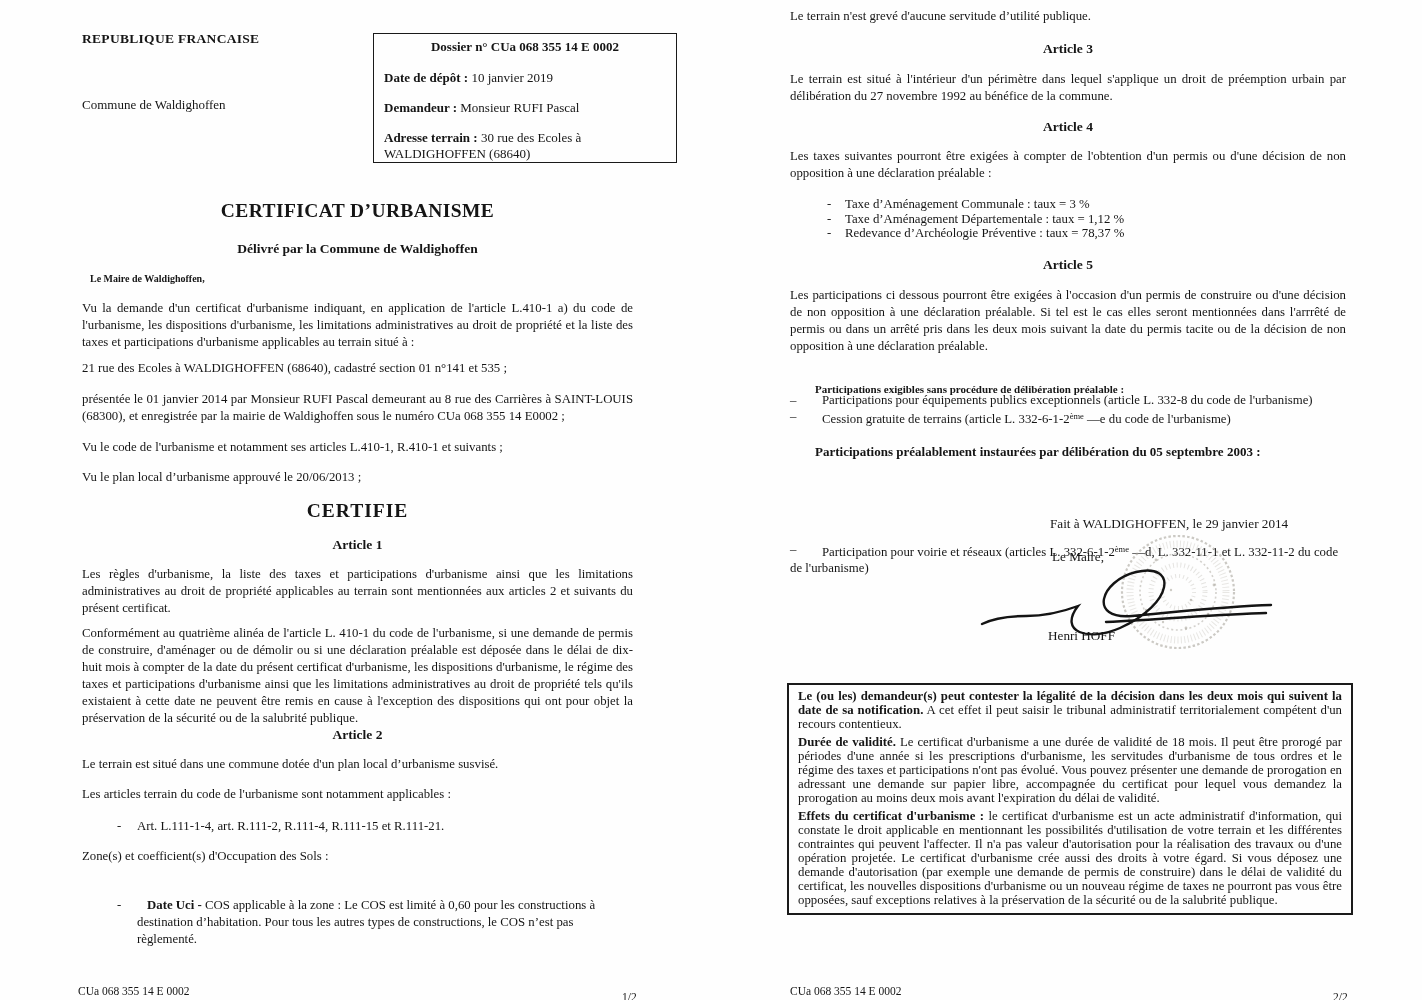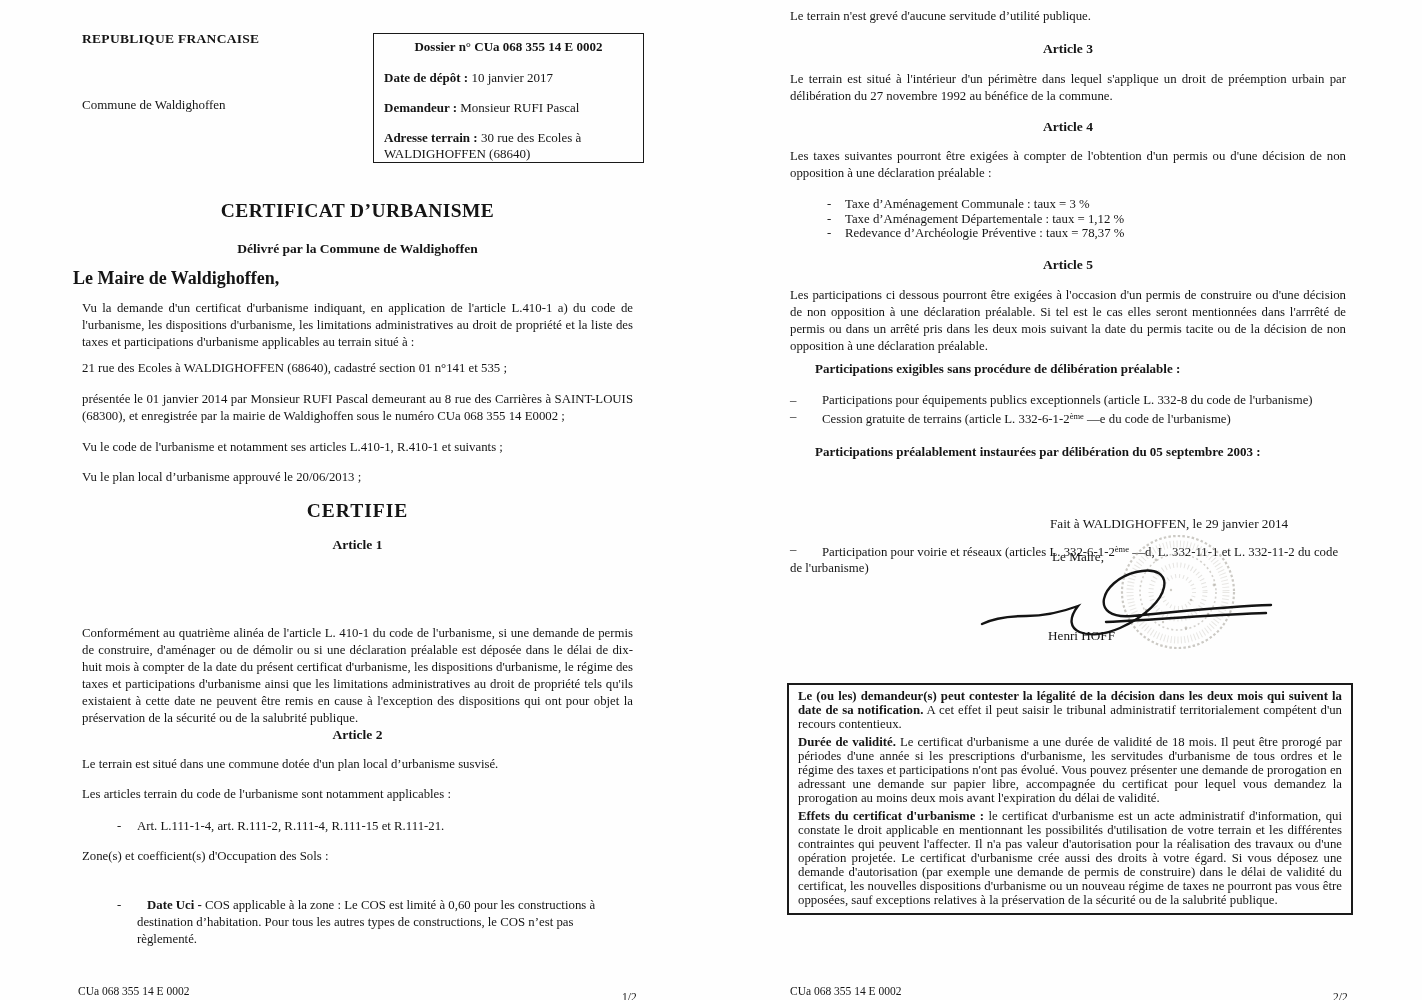--- a/index.html
+++ b/index.html
@@ -17,21 +17,21 @@
   .bi { font-weight:700; }
   .ctr { text-align:center; }
   .just { text-align:justify; }
   .body-txt { font-size:12.8px; line-height:17px; }
   .h-art { font-size:13.5px; font-weight:700; }
   .big-title { font-size:19.5px; font-weight:700; letter-spacing:.4px; }
   .sup { font-size:8.5px; vertical-align:4px; }
 
   
   .dossier-box {
-    border:1.5px solid #1a1a1a; width:271px; height:130px;
+    border:1.5px solid #1a1a1a; width:304px; height:130px;
     padding:5px 10px 4px 10px; font-size:13px; line-height:16px;
   }
   .dossier-box .dbx-title { text-align:center; font-weight:700; margin-bottom:15px; }
   .dossier-box .dbx-field { margin-bottom:14px; }
 
   .hang-bullet { position:relative; }
   .hang-bullet .mark { position:absolute; left:0; top:0; }
 
   
   .tax-row { line-height:14.5px; position:relative; padding-left:18px; }
@@ -58,48 +58,49 @@
 
 <div id="doc">
 
   <div>
     <div class="abs b" style="left:82px; top:31px; font-size:13.5px; letter-spacing:.3px">REPUBLIQUE FRANCAISE</div>
     <div class="abs body-txt" style="left:82px; top:96px; font-size:13px">Commune de Waldighoffen</div>
 
     <div class="abs dossier-box" style="left:373px; top:33px">
       <div class="dbx-title">Dossier n° CUa 068 355 14 E 0002</div>
       <div class="dbx-field">
-        <span class="b">Date de dépôt :</span><span> 10 janvier 2017</span>
+        <span class="b">Date de dépôt :</span><span> 10 janvier 2019</span>
       </div>
       <div class="dbx-field">
         <span class="b">Demandeur :</span><span> Monsieur RUFI Pascal</span>
       </div>
       <div class="dbx-field">
         <span class="b">Adresse terrain :</span><span> 30 rue des Ecoles à WALDIGHOFFEN (68640)</span>
       </div>
     </div>
 
     <div class="abs ctr big-title" style="left:82px; top:200px; width:551px">CERTIFICAT D’URBANISME</div>
     <div class="abs ctr bi" style="left:82px; top:241px; width:551px; font-size:13.5px">Délivré par la Commune de Waldighoffen</div>
 
-    <div class="abs b body-txt" style="left:73px; top:270px; font-size:18px">Le Maire de Waldighoffen,</div>
+    <div class="abs b body-txt" style="left:90px; top:270px; font-size:10px">Le Maire de Waldighoffen,</div>
 
     <div class="abs body-txt just" style="left:82px; top:300px; width:551px">Vu la demande d'un certificat d'urbanisme indiquant, en application de l'article L.410-1 a) du code de l'urbanisme, les dispositions d'urbanisme, les limitations administratives au droit de propriété et la liste des taxes et participations d'urbanisme applicables au terrain situé à :</div>
 
     <div class="abs body-txt" style="left:82px; top:360px; width:551px">21 rue des Ecoles à WALDIGHOFFEN (68640), cadastré section 01 n°141 et 535 ;</div>
 
     <div class="abs body-txt just" style="left:82px; top:391px; width:551px">présentée le 01 janvier 2014 par Monsieur RUFI Pascal demeurant  au 8 rue des Carrières à SAINT-LOUIS (68300), et enregistrée par la mairie de Waldighoffen sous le numéro CUa 068 355 14 E0002 ;</div>
 
     <div class="abs body-txt" style="left:82px; top:439px; width:551px">Vu le code de l'urbanisme et notamment ses articles L.410-1, R.410-1 et suivants ;</div>
 
     <div class="abs body-txt" style="left:82px; top:469px; width:551px">Vu le plan local d’urbanisme approuvé le 20/06/2013 ;</div>
 
     <div class="abs ctr big-title" style="left:82px; top:500px; width:551px; letter-spacing:1px">CERTIFIE</div>
 
     <div class="abs ctr h-art" style="left:82px; top:537px; width:551px">Article 1</div>
+    <div class="abs body-txt just" style="left:82px; top:566px; width:551px">Les règles d'urbanisme, la liste des taxes et participations d'urbanisme ainsi que les limitations administratives au droit de propriété applicables au terrain sont mentionnées aux articles 2 et suivants du présent certificat.</div>
     <div class="abs body-txt just" style="left:82px; top:625px; width:551px">Conformément au quatrième alinéa de l'article L. 410-1 du code de l'urbanisme, si une demande de permis de construire, d'aménager ou de démolir ou si une déclaration préalable est déposée dans le délai de dix-huit mois à compter de la date du présent certificat d'urbanisme, les dispositions d'urbanisme, le régime des taxes et participations d'urbanisme ainsi que les limitations administratives au droit de propriété tels qu'ils existaient à cette date ne peuvent être remis en cause à l'exception des dispositions qui ont pour objet la préservation de la sécurité ou de la salubrité publique.</div>
 
     <div class="abs ctr h-art" style="left:82px; top:727px; width:551px">Article 2</div>
     <div class="abs body-txt" style="left:82px; top:756px; width:551px">Le terrain est situé dans une commune dotée d'un plan local d’urbanisme susvisé.</div>
     <div class="abs body-txt" style="left:82px; top:786px; width:551px">Les articles terrain du code de l'urbanisme sont notamment applicables :</div>
 
     <div class="abs body-txt hang-bullet" style="left:117px; top:818px; width:480px; padding-left:20px">
       <span class="mark">-</span>
       <span>Art. L.111-1-4, art. R.111-2, R.111-4, R.111-15 et R.111-21.</span>
     </div>
@@ -135,21 +136,21 @@
       </div>
       <div class="tax-row">
         <span class="mark">-</span>
         <span>Redevance d’Archéologie Préventive : taux = 78,37 %</span>
       </div>
     </div>
 
     <div class="abs ctr h-art" style="left:790px; top:257px; width:556px">Article 5</div>
     <div class="abs body-txt just" style="left:790px; top:287px; width:556px">Les participations ci dessous pourront être exigées à l'occasion d'un permis de construire ou d'une décision de non opposition à une déclaration préalable. Si tel est le cas elles seront mentionnées dans l'arrrêté de permis ou dans un arrêté pris dans les deux mois suivant la date du permis tacite ou de la décision de non opposition à une déclaration préalable.</div>
 
-    <div class="abs bi" style="left:815px; top:361px; font-size:13px">Participations exigibles sans procédure de délibération préalable :</div>
+    <div class="abs bi" style="left:815px; top:383px; font-size:11px">Participations exigibles sans procédure de délibération préalable :</div>
 
     <div class="abs body-txt" style="left:790px; top:393px; width:560px">
       <div class="part-row">
         <span class="mark">–</span>
         <span>Participations pour équipements publics exceptionnels (article L. 332-8 du code de l'urbanisme)</span>
       </div>
       <div class="part-row">
         <span class="mark">–</span>
         <span>Cession gratuite de terrains (article L. 332-6-1-2</span><span class="sup">ème</span><span> —e du code de l'urbanisme)</span>
       </div>

